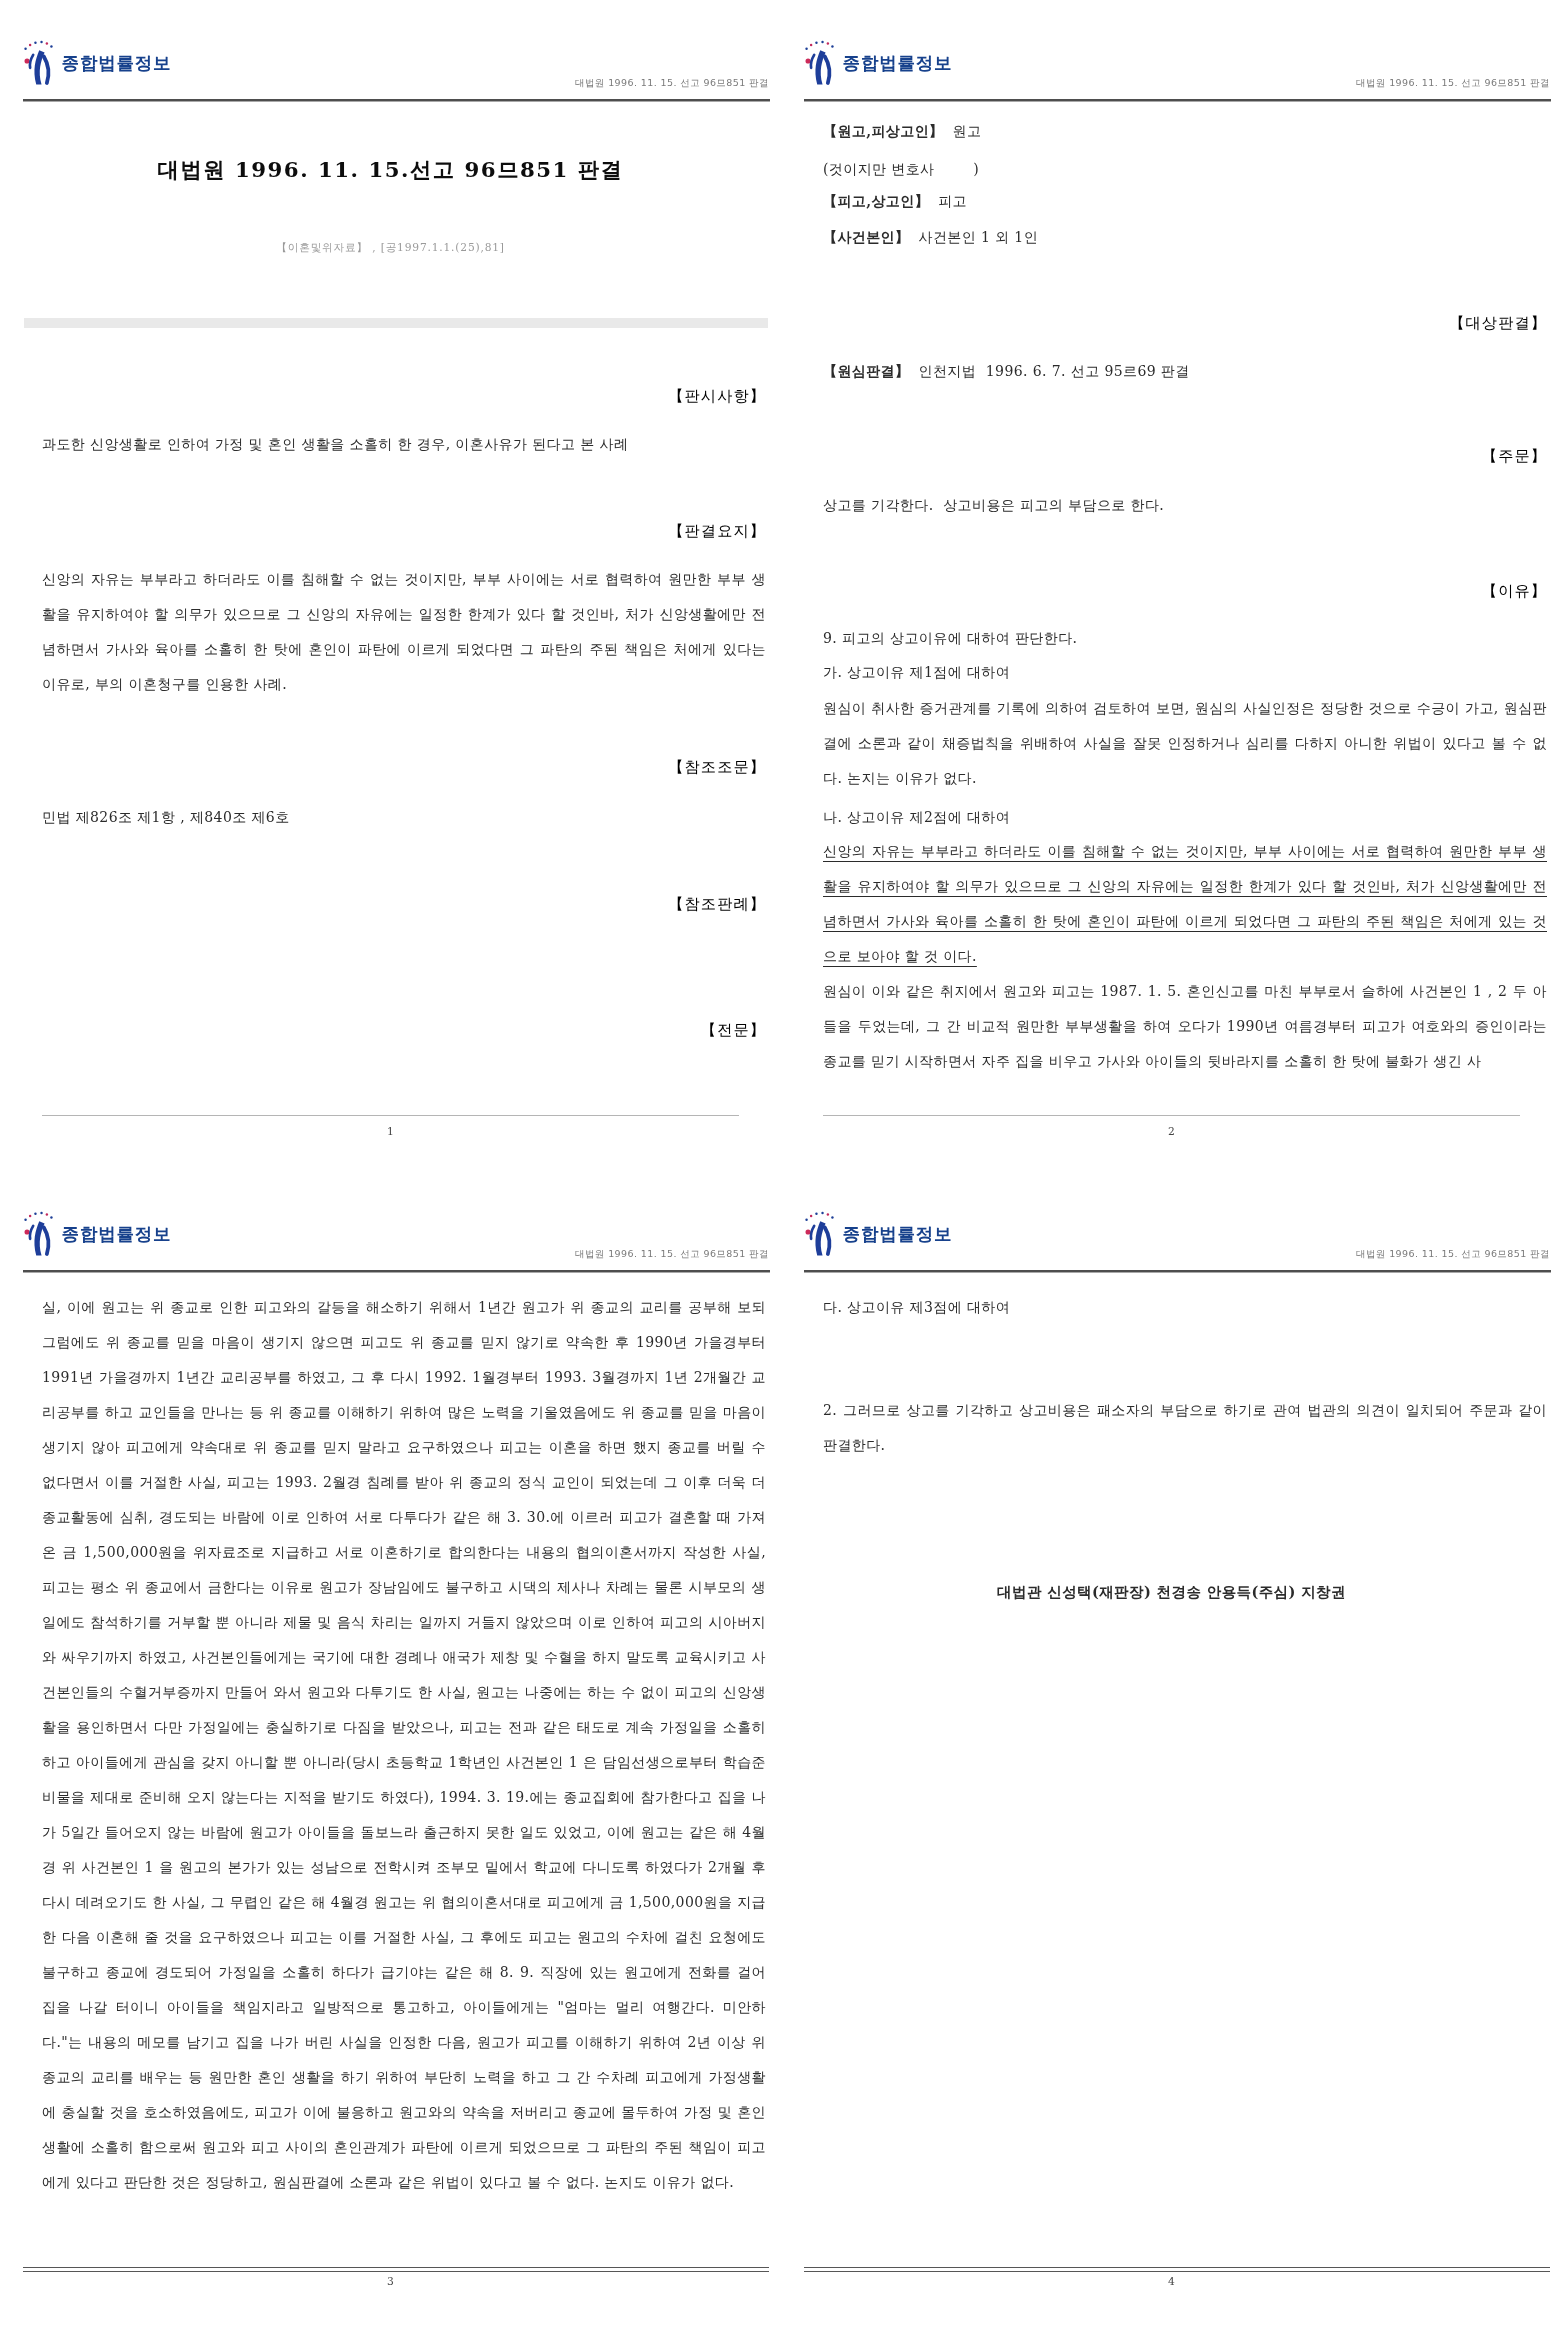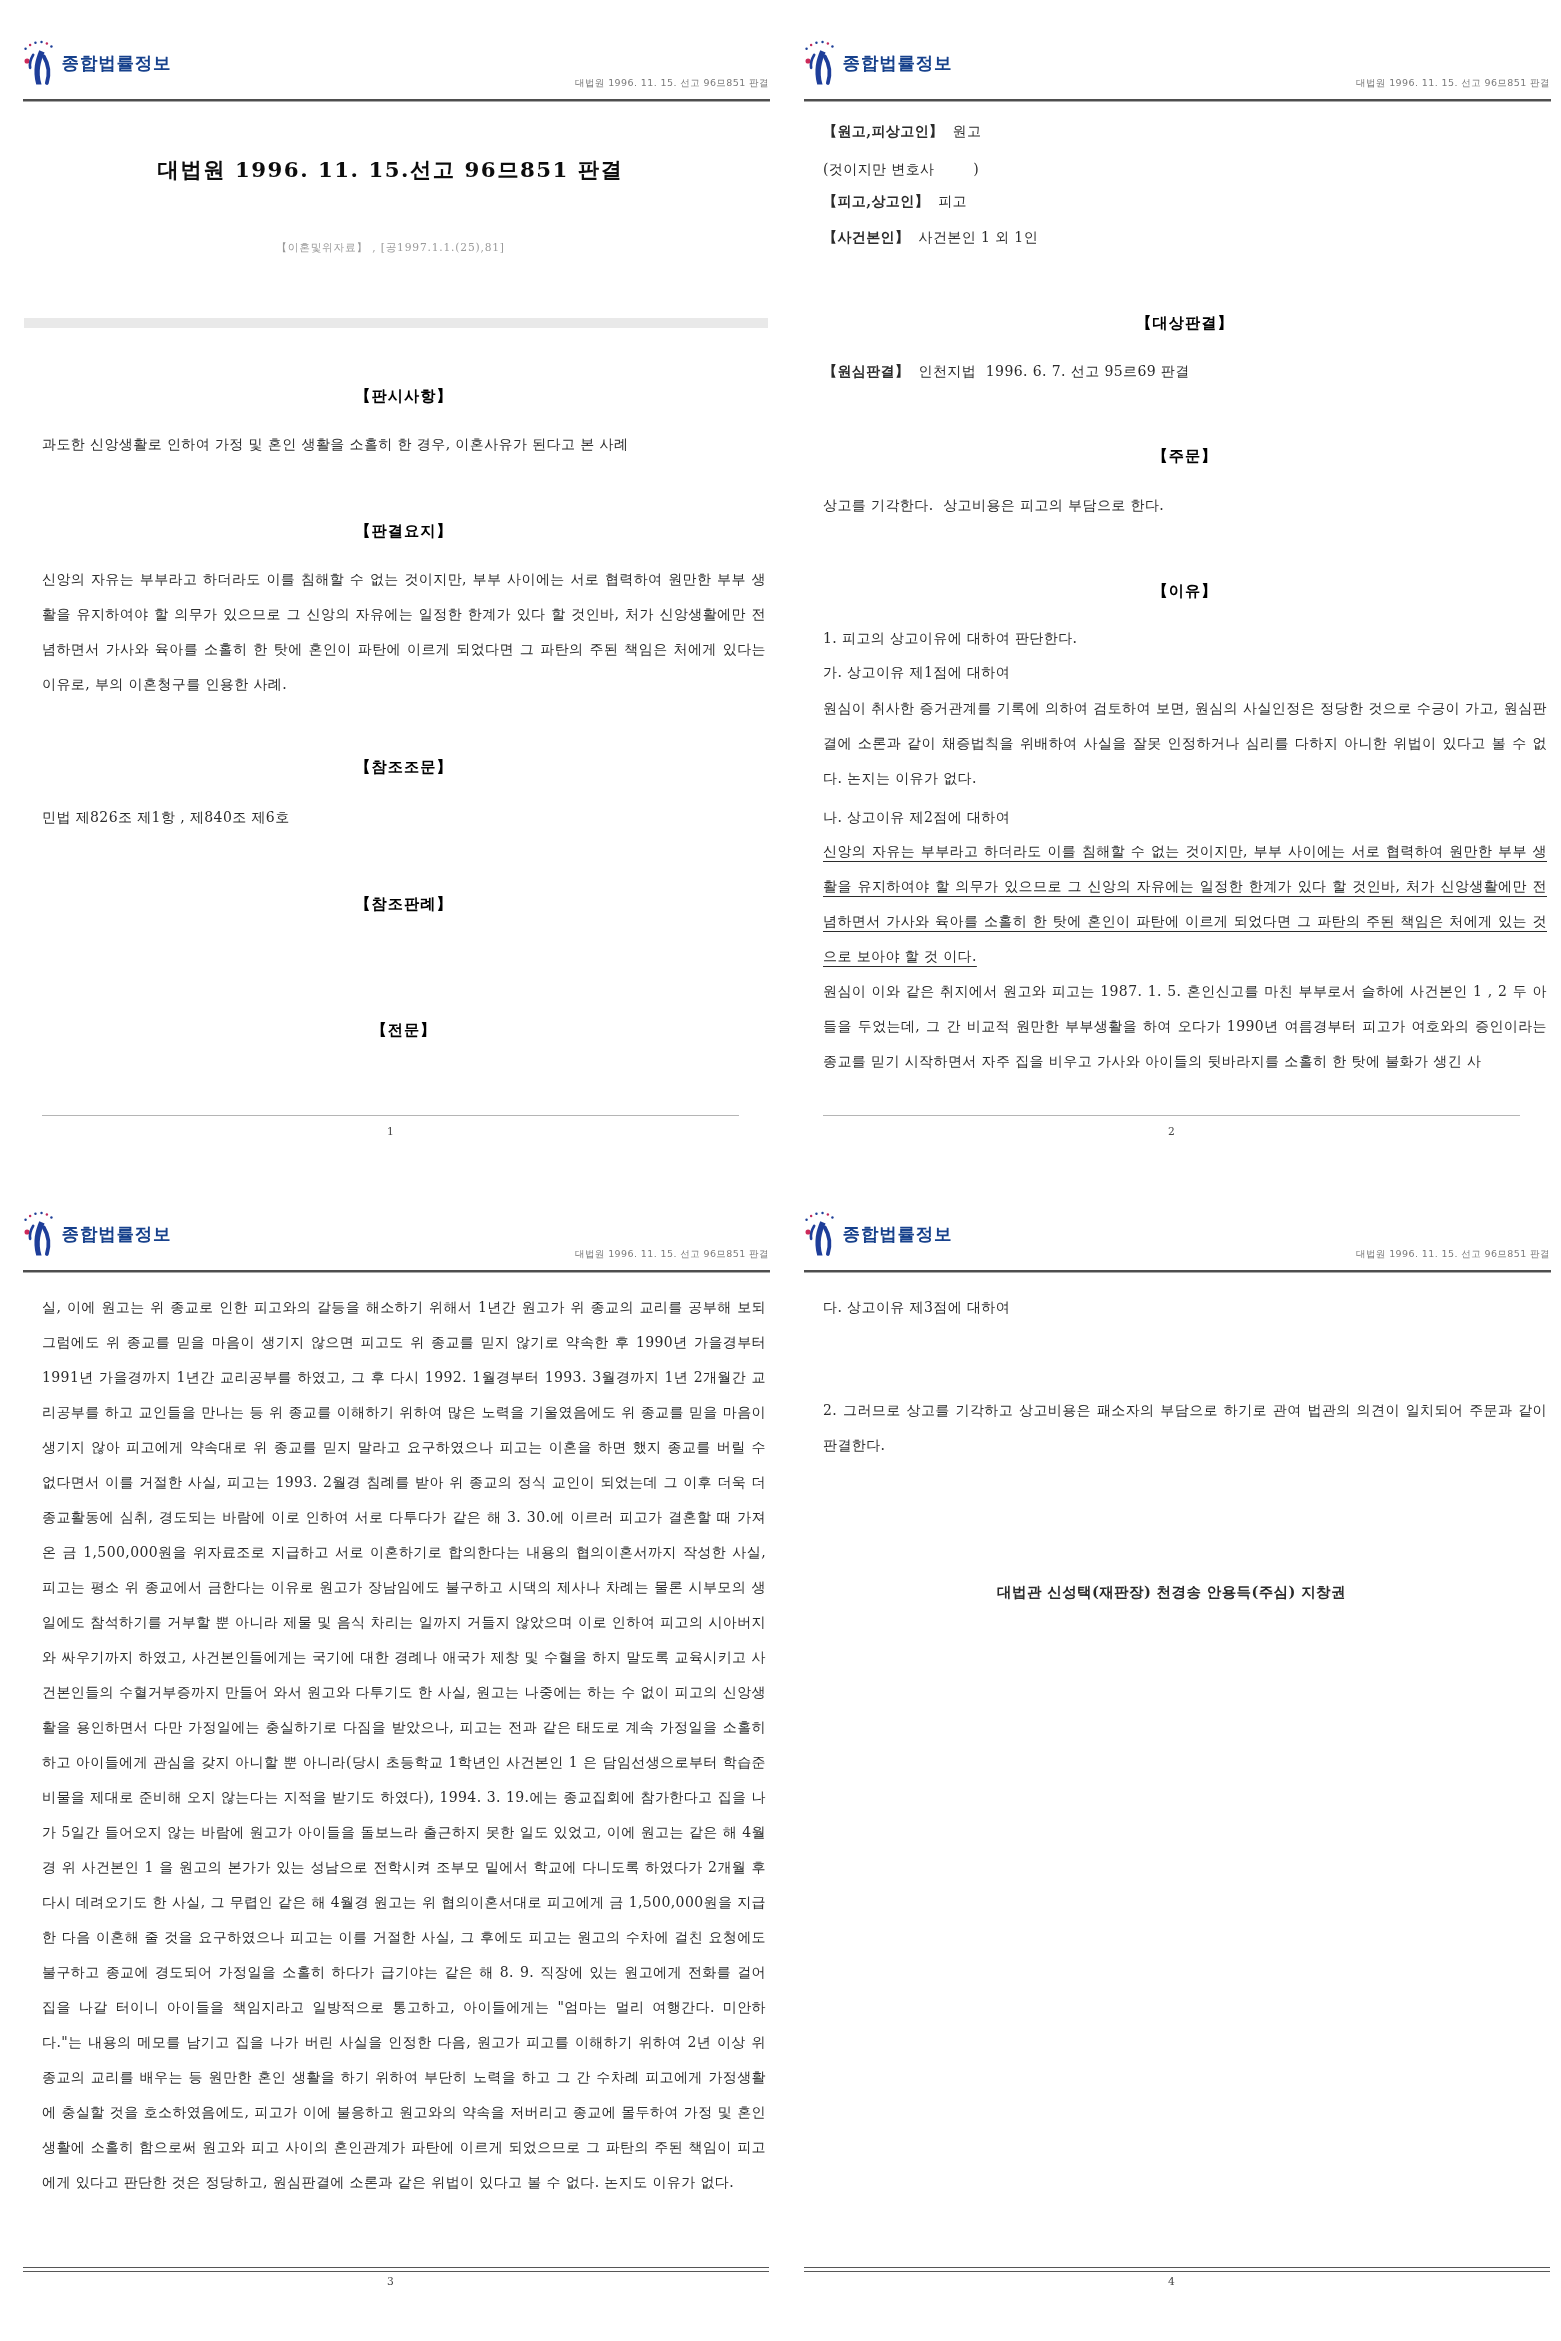--- a/index.html
+++ b/index.html
@@ -28,21 +28,21 @@
   .rule{position:absolute;left:23px;right:10.7px;top:99px;height:2.3px;background:#4e4e4e;border-bottom:0.8px solid #a9a9a9;}
 
   
   .blk{
     position:absolute;left:42px;width:724px;
     font-size:14px;line-height:35px;letter-spacing:0.4px;
     color:#2b2b2b;text-align:justify;
   }
   .one{text-align:left;}
   .center{left:0;width:781px;text-align:center;}
-  .sec-h{font-weight:bold;font-size:15.2px;color:#000;letter-spacing:1.1px;text-align:center;}
+  .sec-h{font-weight:normal;font-size:15.2px;color:#000;letter-spacing:1.1px;text-align:right;}
   .title{font-size:21.3px;font-weight:bold;color:#0d0d0d;letter-spacing:1.5px;}
   .subtitle{font-size:10.7px;color:#9a9a9a;letter-spacing:0.8px;}
   .pre{white-space:pre-wrap;}
   .lbl{font-weight:bold;margin-right:9.1px;}
   .ul{text-decoration:underline;text-underline-offset:5.3px;text-decoration-thickness:0.8px;text-decoration-color:#2b2b2b;}
   .bold{font-weight:bold;}
   .graybar{position:absolute;left:24.4px;width:744px;height:10px;background:#e9e9e9;}
 
   
   .footline{position:absolute;left:42px;right:42px;height:0.8px;background:#b5b5b5;}
@@ -126,21 +126,21 @@
 
     <div class="blk sec-h" style="top:306px">【대상판결】</div>
     <div class="blk one" style="top:354px">
       <span class="lbl">【원심판결】</span><span class="pre">인천지법  1996. 6. 7. 선고 95르69 판결</span>
     </div>
 
     <div class="blk sec-h" style="top:439px">【주문】</div>
     <div class="blk one pre" style="top:488px">상고를 기각한다.  상고비용은 피고의 부담으로 한다.</div>
 
     <div class="blk sec-h" style="top:574px">【이유】</div>
-    <div class="blk one" style="top:621px">1. 피고의 상고이유에 대하여 판단한다.</div>
+    <div class="blk one" style="top:621px">9. 피고의 상고이유에 대하여 판단한다.</div>
     <div class="blk one" style="top:655px">가. 상고이유 제1점에 대하여</div>
     <div class="blk" style="top:691px">원심이 취사한 증거관계를 기록에 의하여 검토하여 보면, 원심의 사실인정은 정당한 것으로 수긍이 가고, 원심판결에 소론과 같이 채증법칙을 위배하여 사실을 잘못 인정하거나 심리를 다하지 아니한 위법이 있다고 볼 수 없다. 논지는 이유가 없다.</div>
     <div class="blk one" style="top:800px">나. 상고이유 제2점에 대하여</div>
     <div class="blk ul" style="top:834px">신앙의 자유는 부부라고 하더라도 이를 침해할 수 없는 것이지만, 부부 사이에는 서로 협력하여 원만한 부부 생활을 유지하여야 할 의무가 있으므로 그 신앙의 자유에는 일정한 한계가 있다 할 것인바, 처가 신앙생활에만 전념하면서 가사와 육아를 소홀히 한 탓에 혼인이 파탄에 이르게 되었다면 그 파탄의 주된 책임은 처에게 있는 것으로 보아야 할 것 이다.</div>
     <div class="blk" style="top:974px">원심이 이와 같은 취지에서 원고와 피고는 1987. 1. 5. 혼인신고를 마친 부부로서 슬하에 사건본인 1 , 2 두 아들을 두었는데, 그 간 비교적 원만한 부부생활을 하여 오다가 1990년 여름경부터 피고가 여호와의 증인이라는 종교를 믿기 시작하면서 자주 집을 비우고 가사와 아이들의 뒷바라지를 소홀히 한 탓에 불화가 생긴 사</div>
 
     <div class="footline" style="top:1115px"></div>
     <div class="pagenum" style="top:1125px">2</div>
   </div>
 

